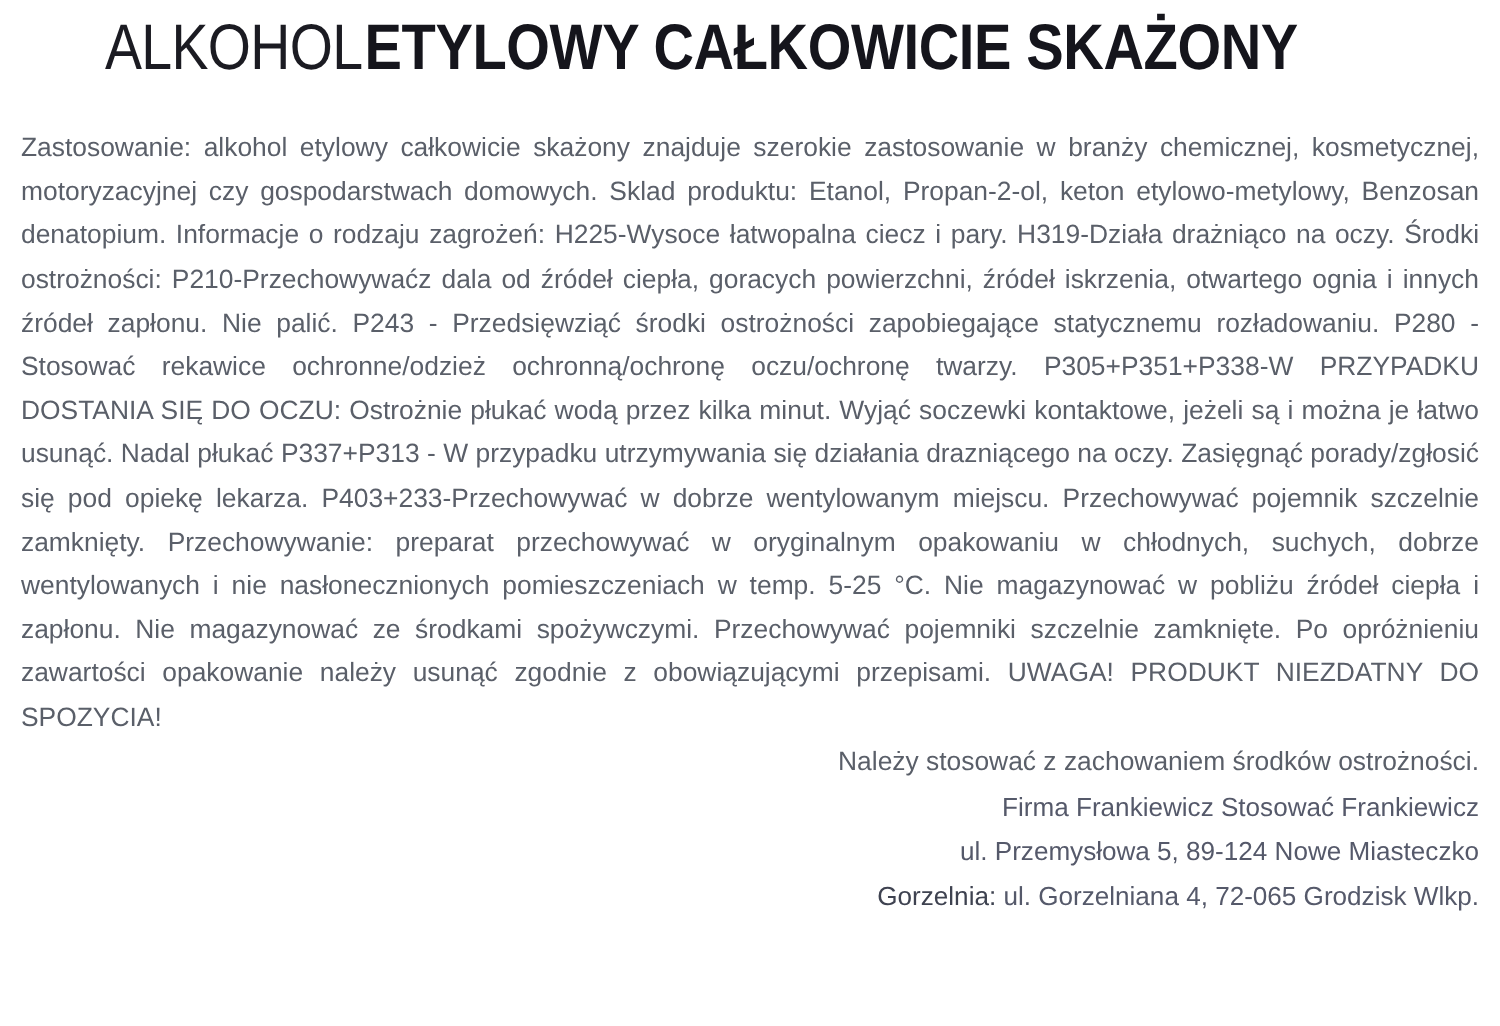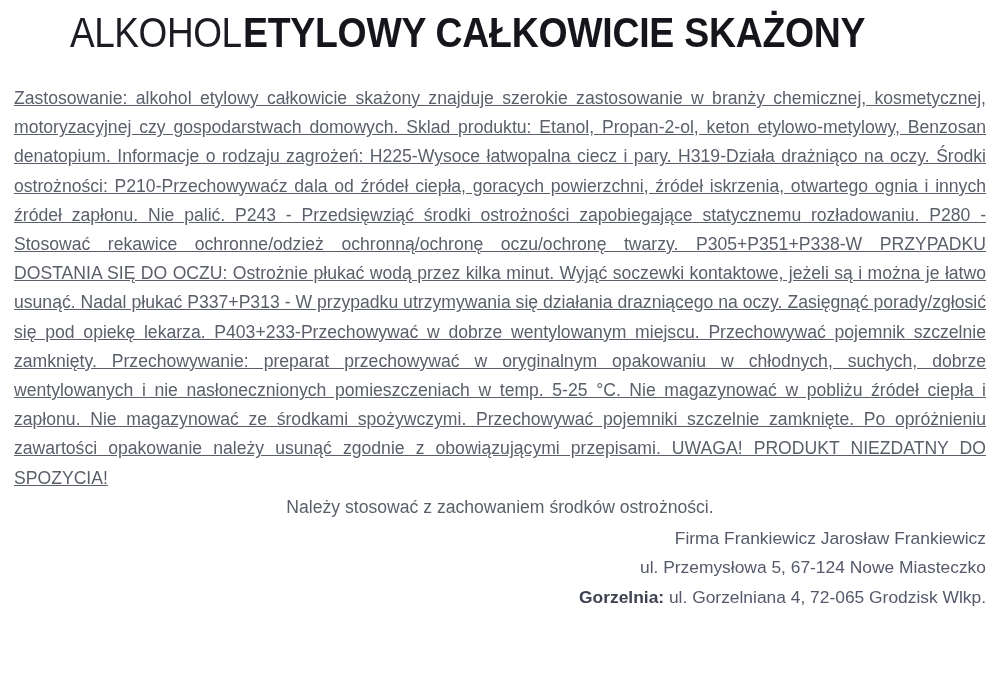--- a/index.html
+++ b/index.html
@@ -69,62 +69,61 @@
     text-justify: inter-word;
   }
 
   .body-block p {
     margin: 0;
   }
 
   .para-justified {
     text-align: justify;
     text-align-last: left;
-    text-decoration: underline;
   }
 
   .para-flush {
-    text-align: center;
+    text-align: right;
   }
 
   
   .producer-block {
     position: absolute;
     right: 14px;
     top: 524px;
     width: 640px;
     text-align: right;
     color: #55596a;
     font-size: 17.4px;
     line-height: 29.4px;
   }
 
   .producer-block div {
     white-space: nowrap;
   }
 
   .producer-strong {
-    font-weight: 700;
+    font-weight: 400;
     color: #3e4250;
   }
 </style>
 </head>
 <body>
 
 <div class="label-page">
 
   <div class="title-bar">
     <span class="title-light">ALKOHOL</span>
     <span class="title-bold">ETYLOWY CAŁKOWICIE SKAŻONY</span>
   </div>
 
   <div class="body-block">
     <p class="para-justified">Zastosowanie: alkohol etylowy całkowicie skażony znajduje szerokie zastosowanie w branży chemicznej, kosmetycznej, motoryzacyjnej czy gospodarstwach domowych. Sklad produktu: Etanol, Propan-2-ol, keton etylowo-metylowy, Benzosan denatopium. Informacje o rodzaju zagrożeń: H225-Wysoce łatwopalna ciecz i pary. H319-Działa drażniąco na oczy. Środki ostrożności: P210-Przechowywaćz dala od źródeł ciepła, goracych powierzchni, źródeł iskrzenia, otwartego ognia i innych źródeł zapłonu. Nie palić. P243 - Przedsięwziąć środki ostrożności zapobiegające statycznemu rozładowaniu. P280 - Stosować rekawice ochronne/odzież ochronną/ochronę oczu/ochronę twarzy. P305+P351+P338-W PRZYPADKU DOSTANIA SIĘ DO OCZU: Ostrożnie płukać wodą przez kilka minut. Wyjąć soczewki kontaktowe, jeżeli są i można je łatwo usunąć. Nadal płukać P337+P313 - W przypadku utrzymywania się działania drazniącego na oczy. Zasięgnąć porady/zgłosić się pod opiekę lekarza. P403+233-Przechowywać w dobrze wentylowanym miejscu. Przechowywać pojemnik szczelnie zamknięty. Przechowywanie: preparat przechowywać w oryginalnym opakowaniu w chłodnych, suchych, dobrze wentylowanych i nie nasłonecznionych pomieszczeniach w temp. 5-25 °C. Nie magazynować w pobliżu źródeł ciepła i zapłonu. Nie magazynować ze środkami spożywczymi. Przechowywać pojemniki szczelnie zamknięte. Po opróżnieniu zawartości opakowanie należy usunąć zgodnie z obowiązującymi przepisami. UWAGA! PRODUKT NIEZDATNY DO SPOZYCIA!</p>
     <p class="para-flush">Należy stosować z zachowaniem środków ostrożności.</p>
   </div>
 
   <div class="producer-block">
-    <div>Firma Frankiewicz Jarosław Frankiewicz</div>
-    <div>ul. Przemysłowa 5, 67-124 Nowe Miasteczko</div>
+    <div>Firma Frankiewicz Stosować Frankiewicz</div>
+    <div>ul. Przemysłowa 5, 89-124 Nowe Miasteczko</div>
     <div><span class="producer-strong">Gorzelnia: </span><span>ul. Gorzelniana 4, 72-065 Grodzisk Wlkp.</span></div>
   </div>
 
 </div>
 
 </body></html>

